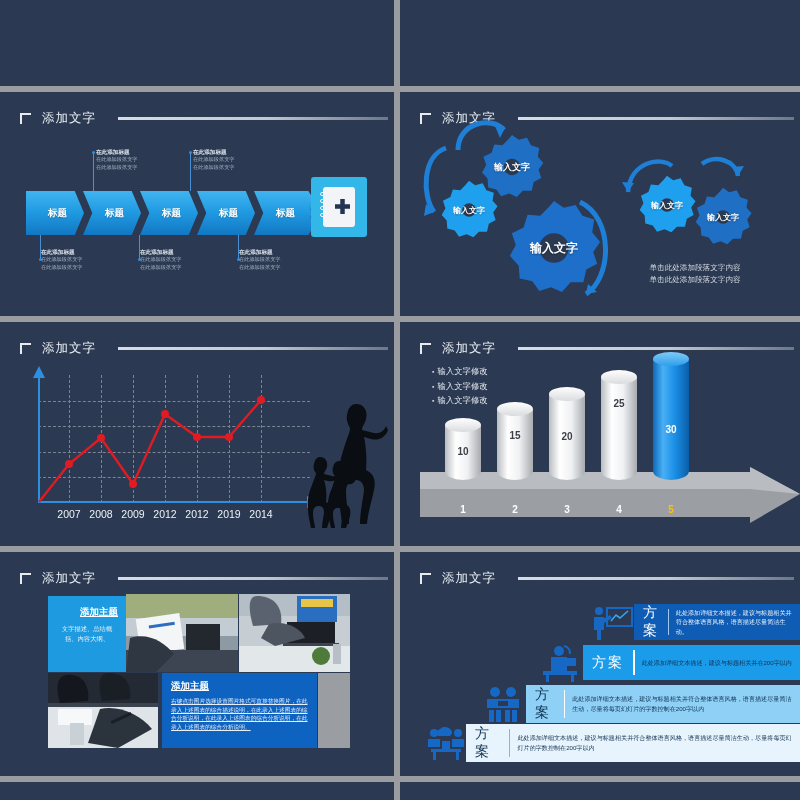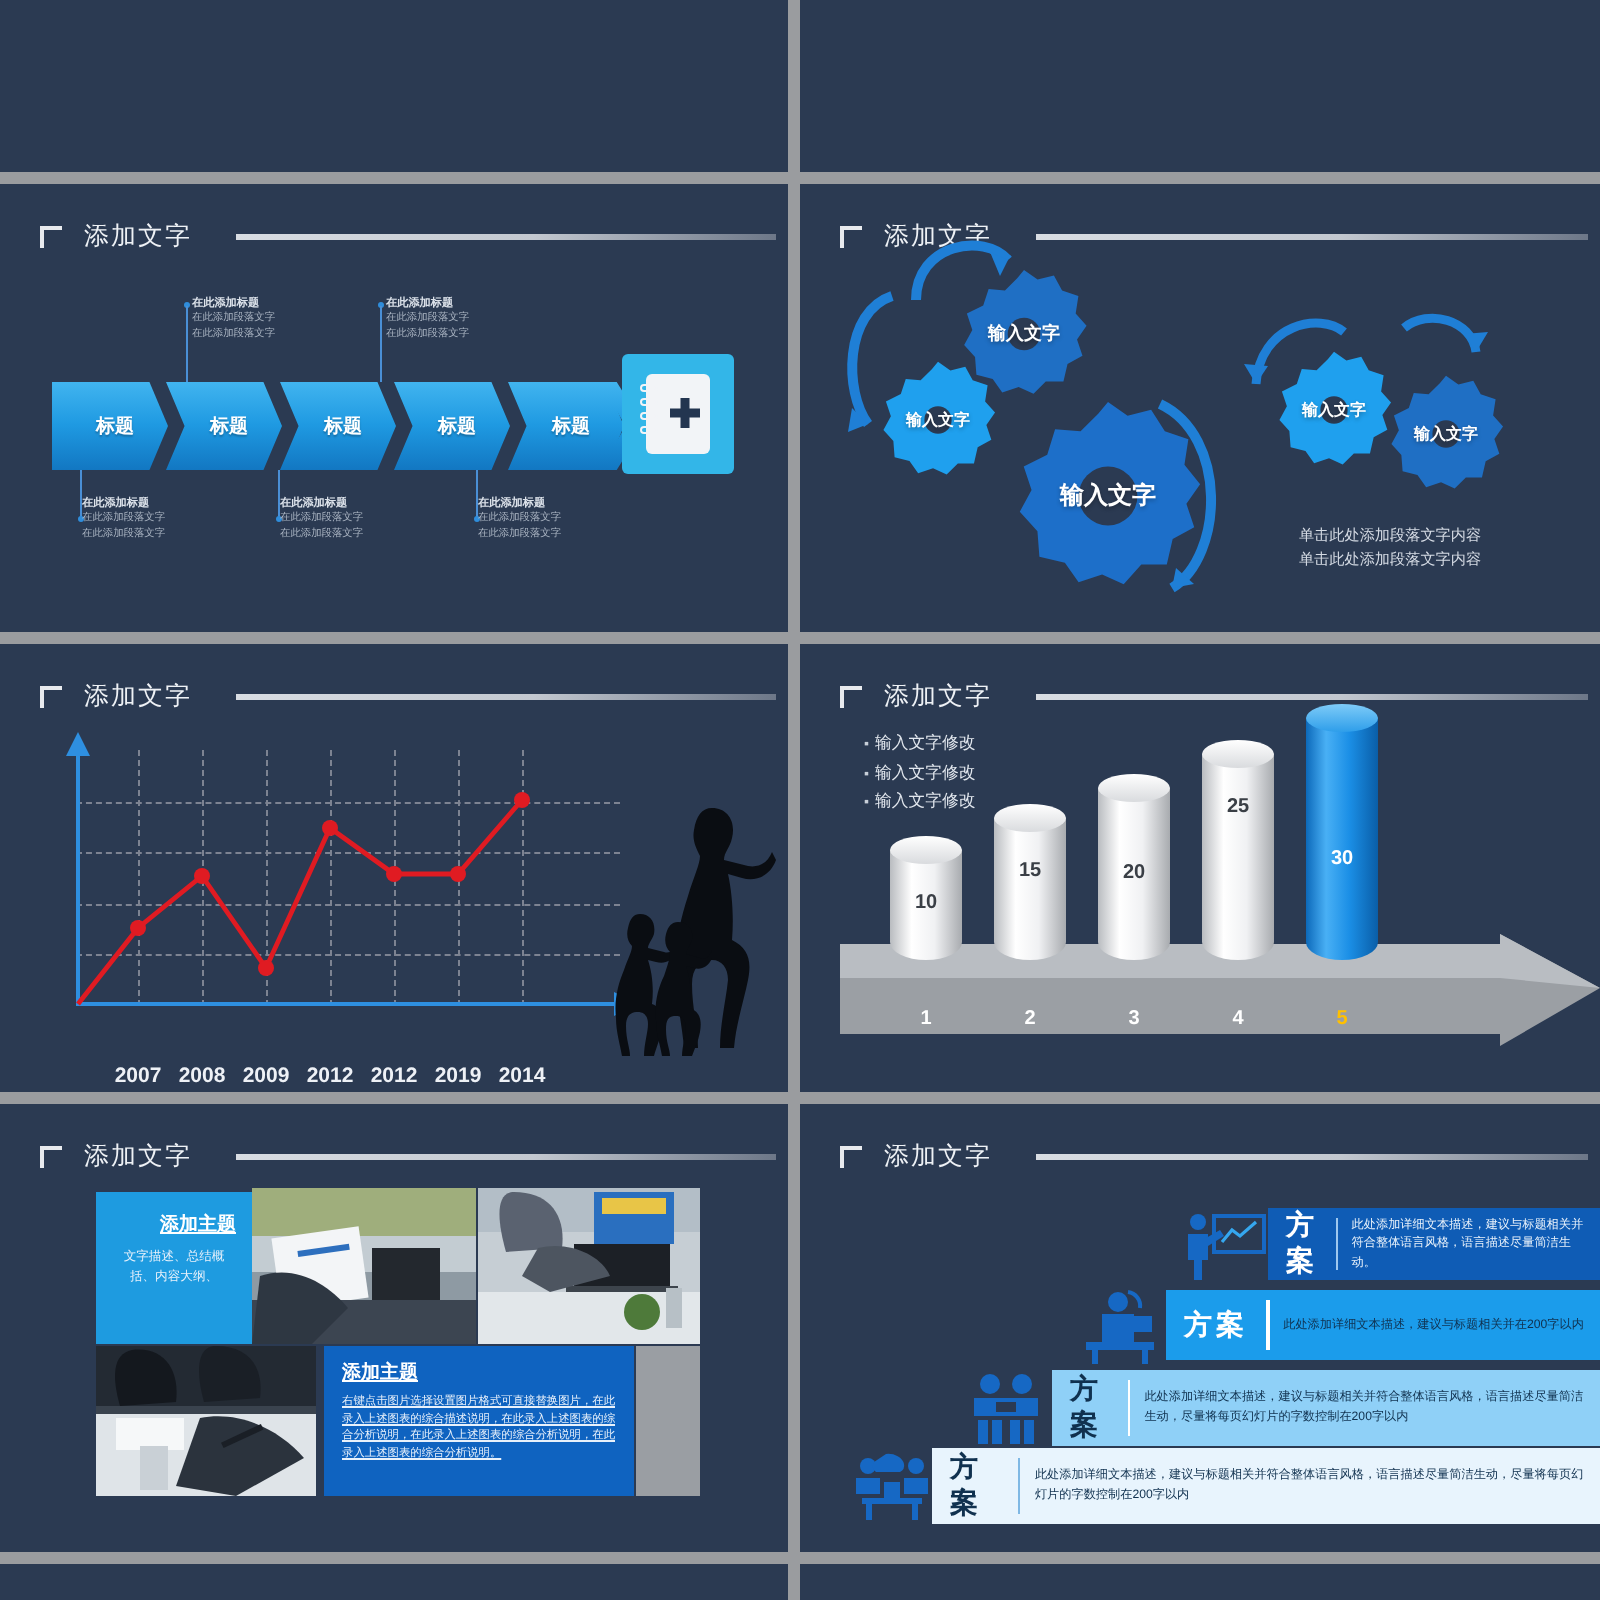--- a/index.html
+++ b/index.html
@@ -62,21 +62,21 @@
   .gear { position:absolute; }
   .gear .gtxt { position:absolute; left:0; right:0; top:50%; transform:translateY(-50%);
                 text-align:center; color:#fff; font-weight:bold; text-shadow:0 1px 2px rgba(0,0,0,.3); }
   .gpara { position:absolute; color:#d5dbe4; font-size:7.6px; line-height:12px; text-align:center; white-space:nowrap;}
 
   
   .chartbox { position:absolute; }
   .axis { position:absolute; background:#2e8fe0; }
   .gridh { position:absolute; height:0; border-top:1px dashed #7d8392; width:100%; }
   .gridv { position:absolute; width:0; border-left:1px dashed #7d8392; height:100%; }
-  .xlab { position:absolute; color:#eef1f6; font-size:10.5px; font-weight:bold; text-align:center;margin-top:24px; }
+  .xlab { position:absolute; color:#eef1f6; font-size:10.5px; font-weight:normal; text-align:center; }
   .silhouette { position:absolute; }
 
   
   .bullets { position:absolute; }
   .bullets div { color:#e2e7ee; font-size:8.4px; line-height:13.6px; white-space:nowrap;font-family:Liberation Serif, serif; }
   .bullets div::before { content:"▪"; color:#c8cfd9; margin-right:3px; font-size:7px; }
   .arrowband { position:absolute; }
   .cyl { position:absolute; }
   .cylbody { position:absolute; left:0; right:0; bottom:0; top:7px; border-radius:0 0 50% 50%/0 0 9px 9px; }
   .cyltop { position:absolute; left:0; right:0; top:0; height:14px; border-radius:50%; }
@@ -89,21 +89,21 @@
   .photoB { background:linear-gradient(160deg,#c9d3da 0%,#7d8a97 40%,#2d3742 75%,#96a2ad 100%); }
   .photoC { background:linear-gradient(120deg,#1b2028 0%,#4d5560 30%,#cdd4d9 62%,#5b6672 100%); }
   .tileblue { background:#1e9be0; }
   .tiledblue { background:#0f63c0; }
   .tilegray { background:#9a9ea3; }
   .tiletitle { color:#ffffff; font-size:9.5px; font-weight:bold; text-decoration:underline; }
   .tiletext { color:#e8f1fb; font-size:5.7px; line-height:8.6px; }
 
   
   .stepbar { position:absolute; display:flex; align-items:center; }
-  .stepkey { font-size:14px; font-weight:bold; letter-spacing:2px; padding:0 9px; }
+  .stepkey { font-size:14px; font-weight:normal; letter-spacing:2px; padding:0 9px; }
   .stepdiv { width:1.6px; align-self:stretch; margin:5px 7px 5px 0; }
   .steptxt { font-size:6.1px; line-height:9.6px; padding-right:6px; }
   .stepicon { position:absolute; }
 
   .vdiv { position:absolute; top:0; width:6px; height:800px; background:#9a9c9f; left:394px; }
 </style>
 </head>
 <body>
 
 <div class="sheet">

